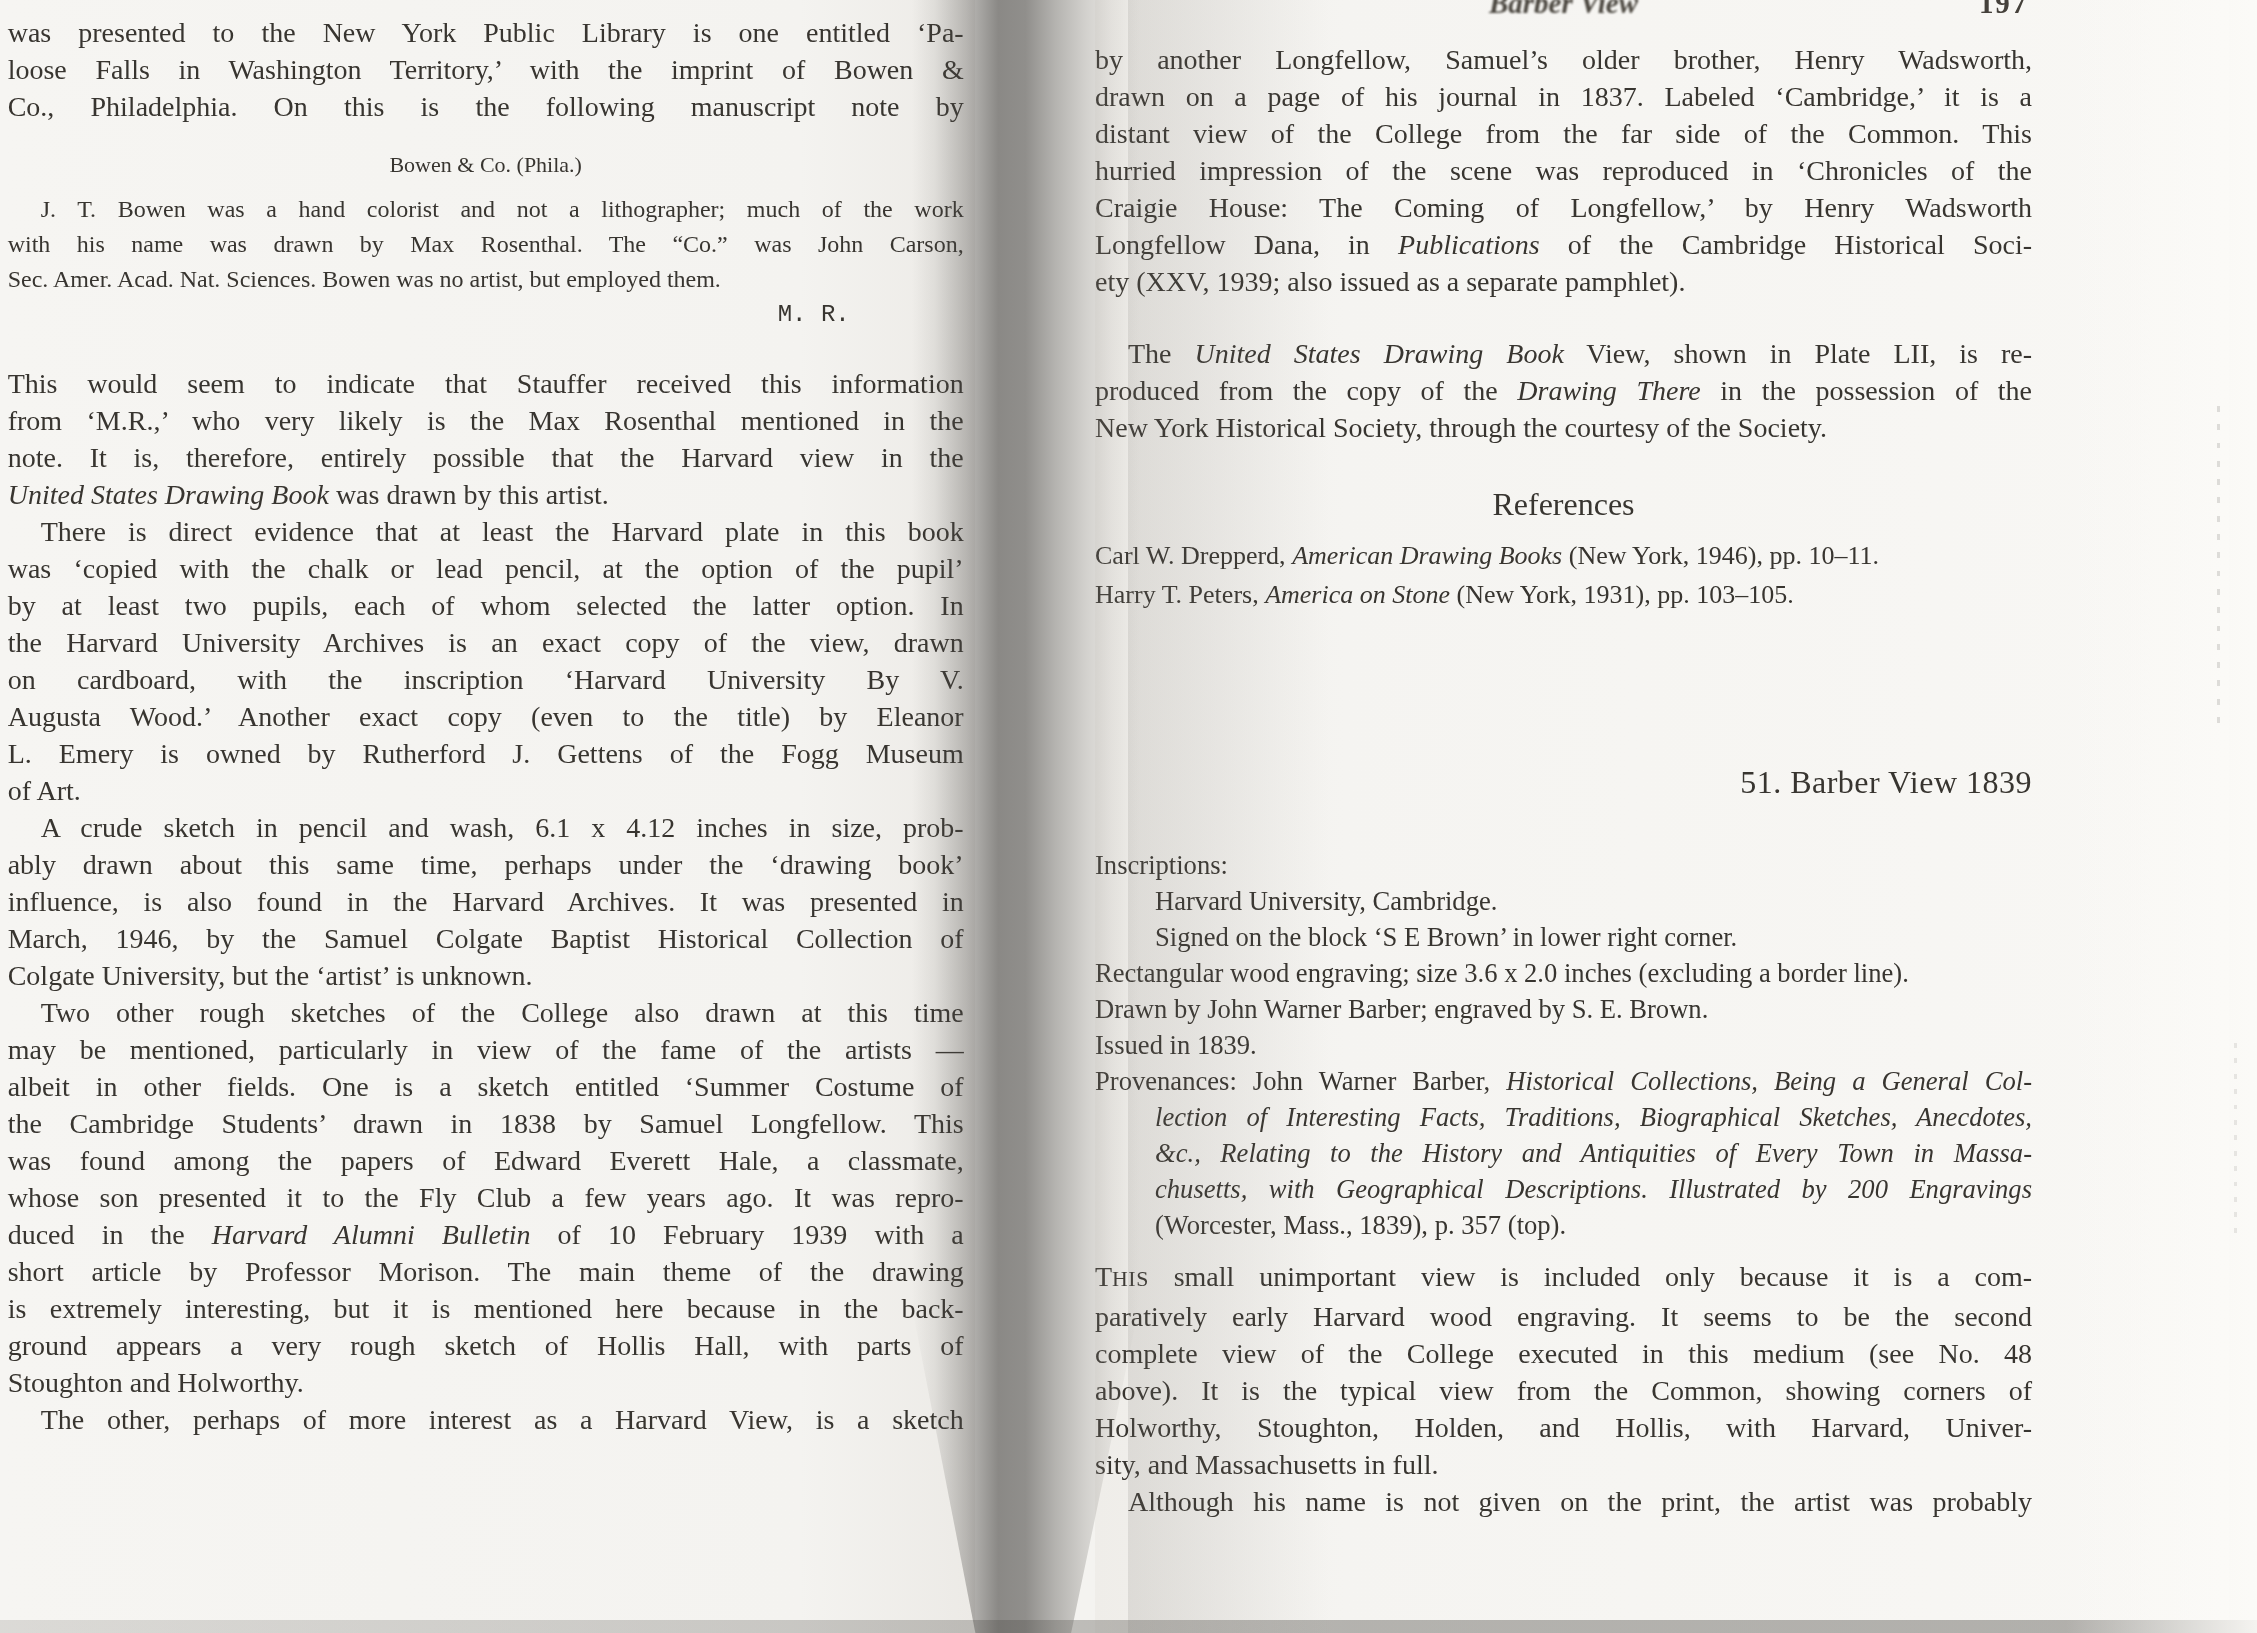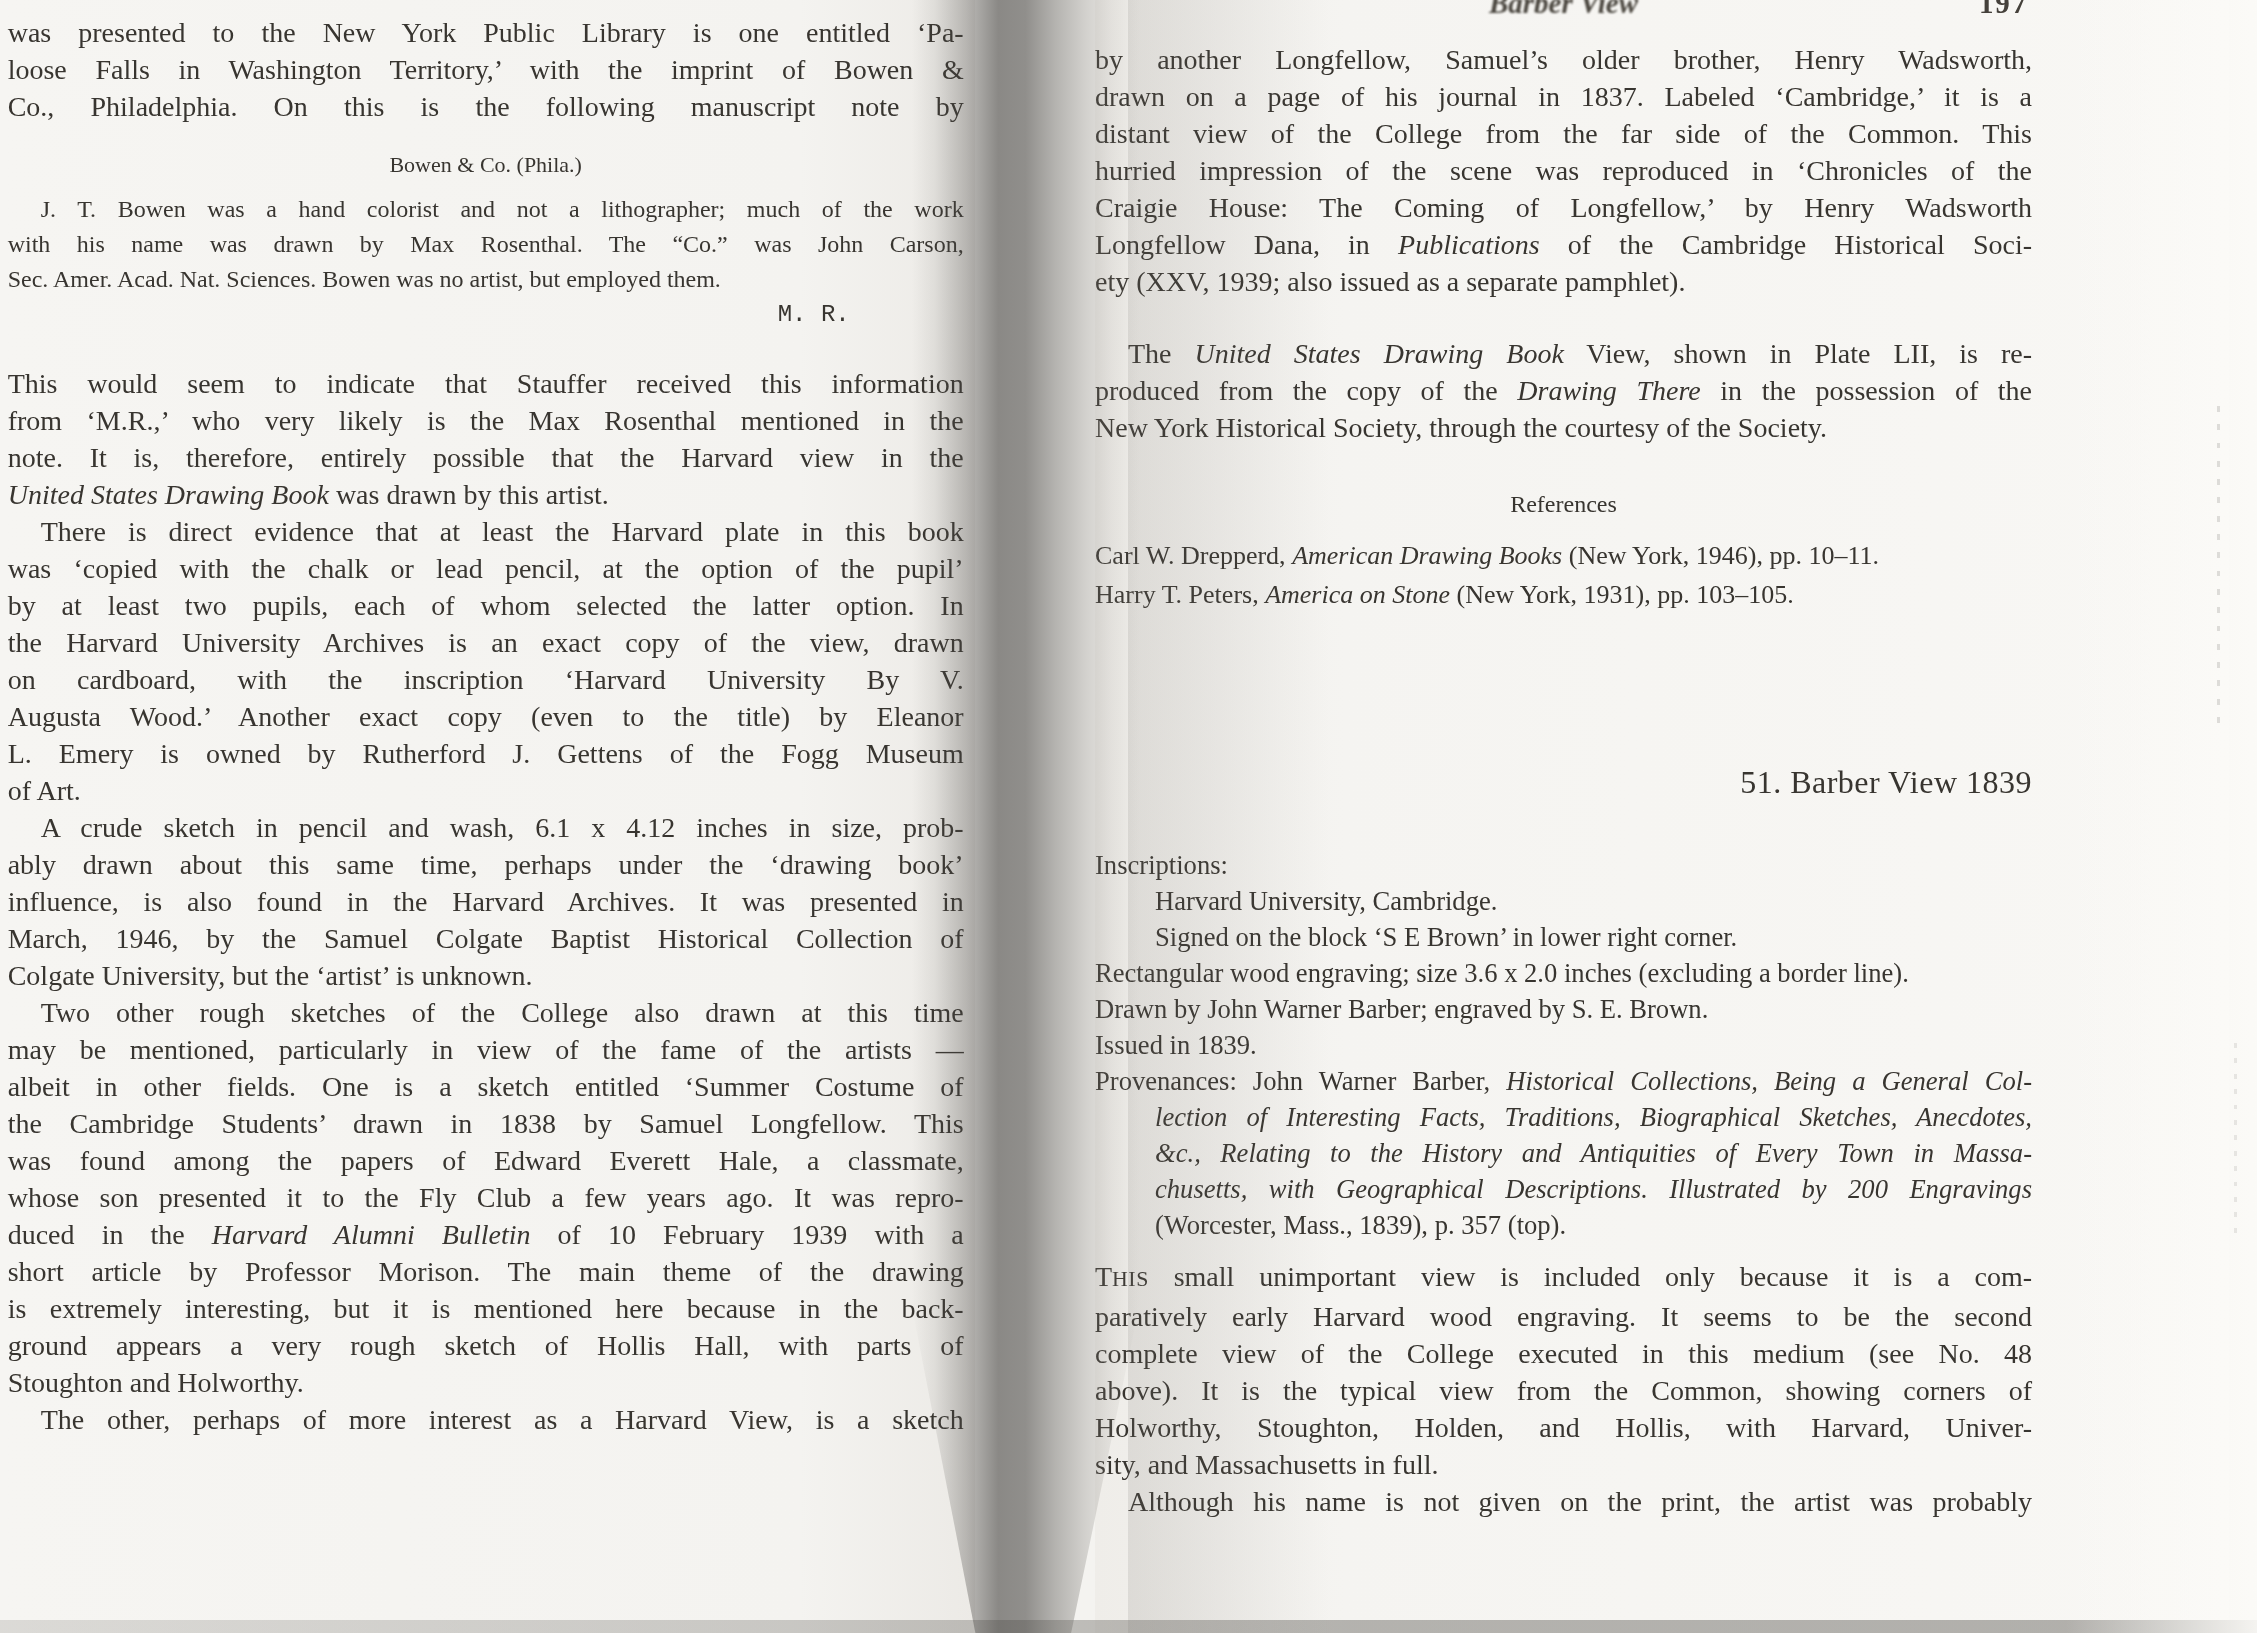--- a/index.html
+++ b/index.html
@@ -22,21 +22,21 @@
   .line{width:100%;}
   .jline{text-align:justify;text-align-last:justify;}
   .lline{text-align:left;text-align-last:left;}
   .rline{text-align:right;text-align-last:right;padding-right:114px;box-sizing:border-box;font-family:Liberation Mono, monospace;}
   .ind1{text-indent:33px;}
   .ind2{padding-left:60px;box-sizing:border-box;}
   .sc{font-size:0.78em;letter-spacing:0.5px;}
   
   .blk.note{font-size:24px;line-height:35px;}
   .blk.note-heading{font-size:22px;line-height:29px;text-align:center;}
-  .blk.heading{font-size:24px;line-height:39px;text-align:center;}
+  .blk.heading{font-size:32px;line-height:39px;text-align:center;}
   .blk.refs{font-size:26px;line-height:39px;}
   .blk.big-heading{font-size:32px;line-height:46px;text-align:right;letter-spacing:0.5px;}
   .blk.catalog{font-size:26.6px;line-height:36px;}
   
   .g12{margin-top:11.6px;} .g14{margin-top:13.5px;} .g16{margin-top:15.4px;}
   .g26{margin-top:25px;} .g34{margin-top:33px;} .g36{margin-top:35px;}
   .g40{margin-top:39px;} .g44{margin-top:42px;} .g150{margin-top:145px;}
   
   .running-head{position:absolute;top:-12.6px;left:0;width:937px;height:44px;font-size:29px;}
   .rh-title{position:absolute;left:50%;transform:translateX(-50%);font-style:italic;font-weight:700;

